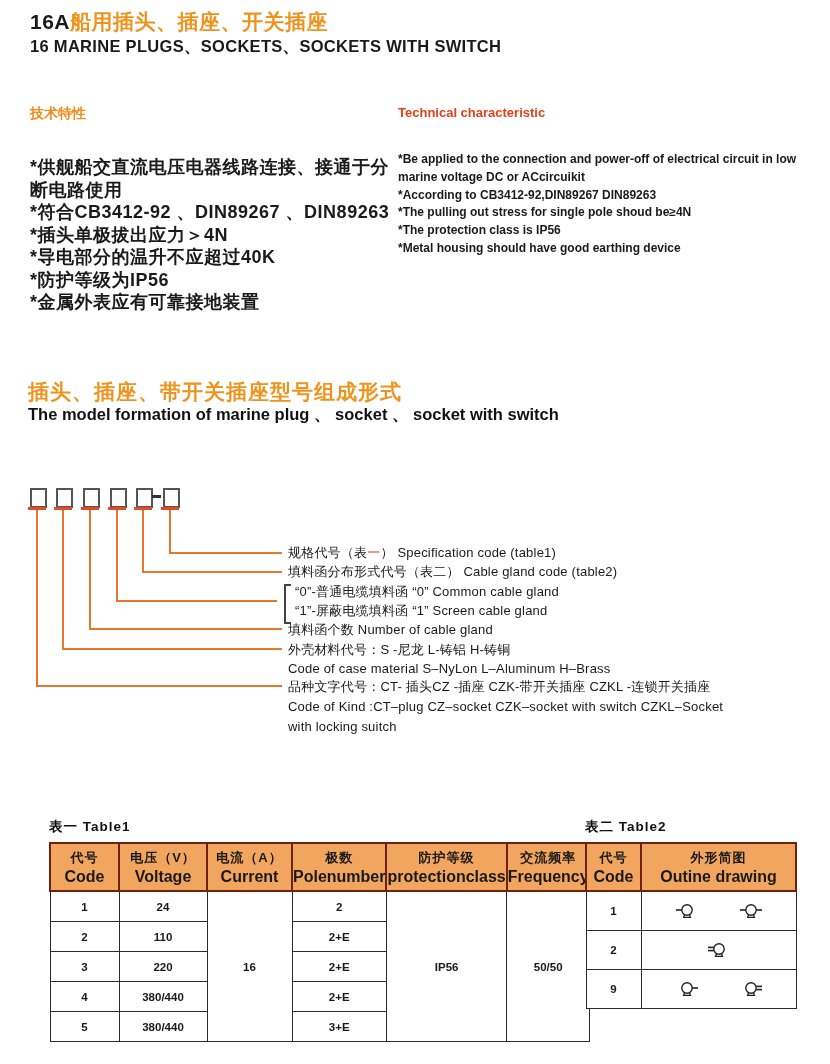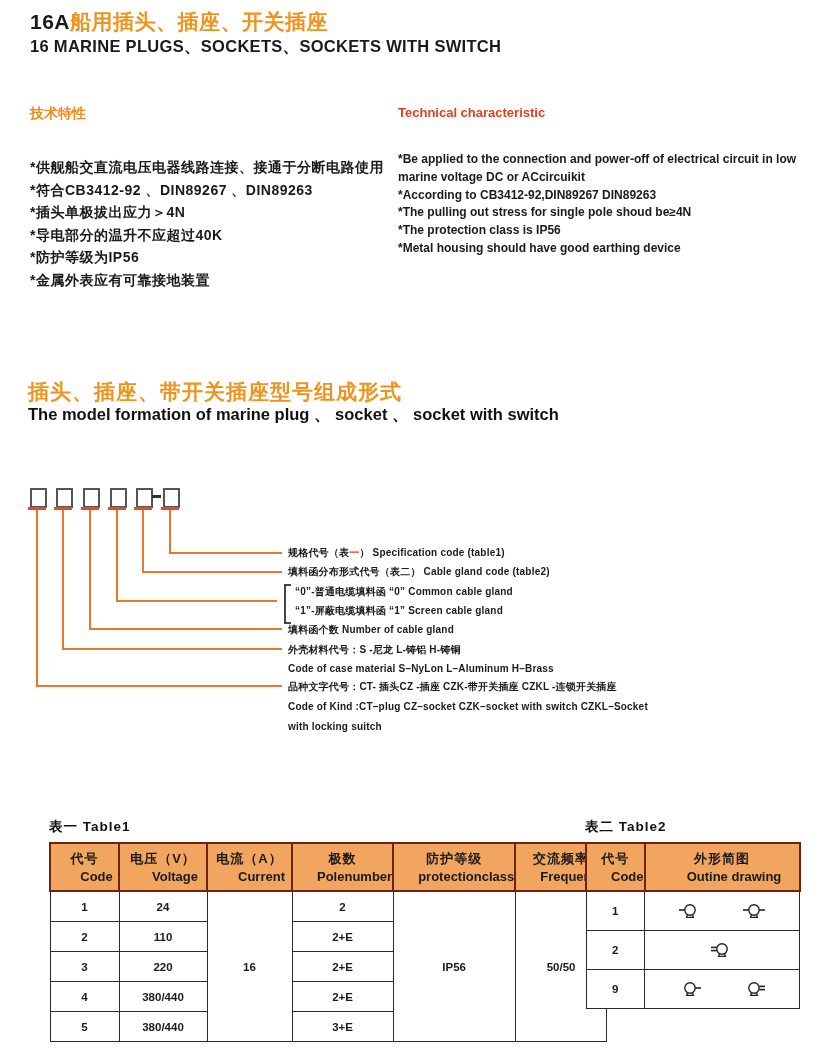--- a/index.html
+++ b/index.html
@@ -12,48 +12,48 @@
   .title-main{font-size:21px;font-weight:bold;line-height:24px;letter-spacing:.5px;}
   .title-main .cn{color:#ee941e;}
   .title-sub{font-size:16.5px;font-weight:bold;margin-top:2px;letter-spacing:.3px;}
   
   .tech-cn{position:absolute;left:30px;top:105px;width:360px;}
   .tech-en{position:absolute;left:398px;top:105px;width:425px;}
   .sec-h-cn{font-size:14px;font-weight:bold;color:#ee8c1a;margin:0;}
   .sec-h-en{font-size:13px;font-weight:bold;color:#e2401c;margin:0;}
   .tech-list{list-style:none;margin:0;padding:0;}
   .tech-cn .tech-list{margin-top:33px;}
-  .tech-cn .tech-list li{font-size:14px;font-weight:600;line-height:22.5px;letter-spacing:.5px;}
+  .tech-cn .tech-list li{font-size:18px;font-weight:600;line-height:22.5px;letter-spacing:.5px;}
   .tech-en .tech-list{margin-top:31px;}
   .tech-en .tech-list li{font-size:12px;font-weight:600;line-height:17.8px;white-space:pre-line;}
   
   .model-title{position:absolute;left:28px;top:372px;margin-top:8px;}
   .model-title .cn{font-size:21px;font-weight:bold;color:#ee941e;line-height:23px;letter-spacing:1px;}
   .model-title .en{font-size:16.5px;font-weight:bold;color:#111;margin-top:1px;}
   
   .diagram{position:absolute;left:0;top:480px;width:830px;height:290px;}
   .dbox{position:absolute;top:8px;width:13px;height:16px;border:2px solid #555;background:#fff;}
   .dash{position:absolute;top:15px;width:9px;height:2.5px;background:#333;}
   .ul{position:absolute;top:27px;width:18px;height:2.6px;background:#e04b28;}
   .vline{position:absolute;width:2px;background:#e8762c;top:30px;}
   .hline{position:absolute;height:2px;background:#e8762c;}
-  .dlabel{position:absolute;left:288px;font-size:10px;font-weight:700;line-height:16px;white-space:nowrap;letter-spacing:.2px;text-align:right;}
+  .dlabel{position:absolute;left:288px;font-size:13px;font-weight:400;line-height:16px;white-space:nowrap;letter-spacing:.2px;text-align:right;}
   .dlabel .hl{color:#e2401c;}
   .bracket{position:absolute;left:284px;top:104px;width:5px;height:36px;
     border-left:2px solid #444;border-top:2px solid #444;border-bottom:2px solid #444;}
   .blabel{left:295px;}
   
   .tbl-wrap{position:absolute;}
   .tbl1{left:28px;top:818px;margin-left:21px;}
   .tbl2{left:585px;top:818px;}
   .tbl-caption{font-size:13.5px;font-weight:bold;color:#111;margin-bottom:6px;letter-spacing:1px;}
   table{border-collapse:collapse;table-layout:fixed;}
   th{background:#f2a55e;border:2px solid #6e2212;padding:0;vertical-align:middle;height:46px;}
   th .hcn{font-size:13px;font-weight:bold;letter-spacing:1px;}
-  th .hen{font-size:13px;font-weight:bold;margin-top:1px;padding-left:24px;}
+  th .hen{font-size:16px;font-weight:bold;margin-top:1px;}
   td{border:1.5px solid #2a2a2a;text-align:center;vertical-align:middle;
      font-size:11.5px;font-weight:600;background:#fff;}
   .t1 td{height:27px;}
   .t2 td{height:36px;}
   .draw-cell{display:flex;justify-content:space-around;align-items:center;padding:0 12px;}
   .draw-cell.single{justify-content:center;}
   .glyph{display:inline-block;}
 </style>
 </head>
 <body>

